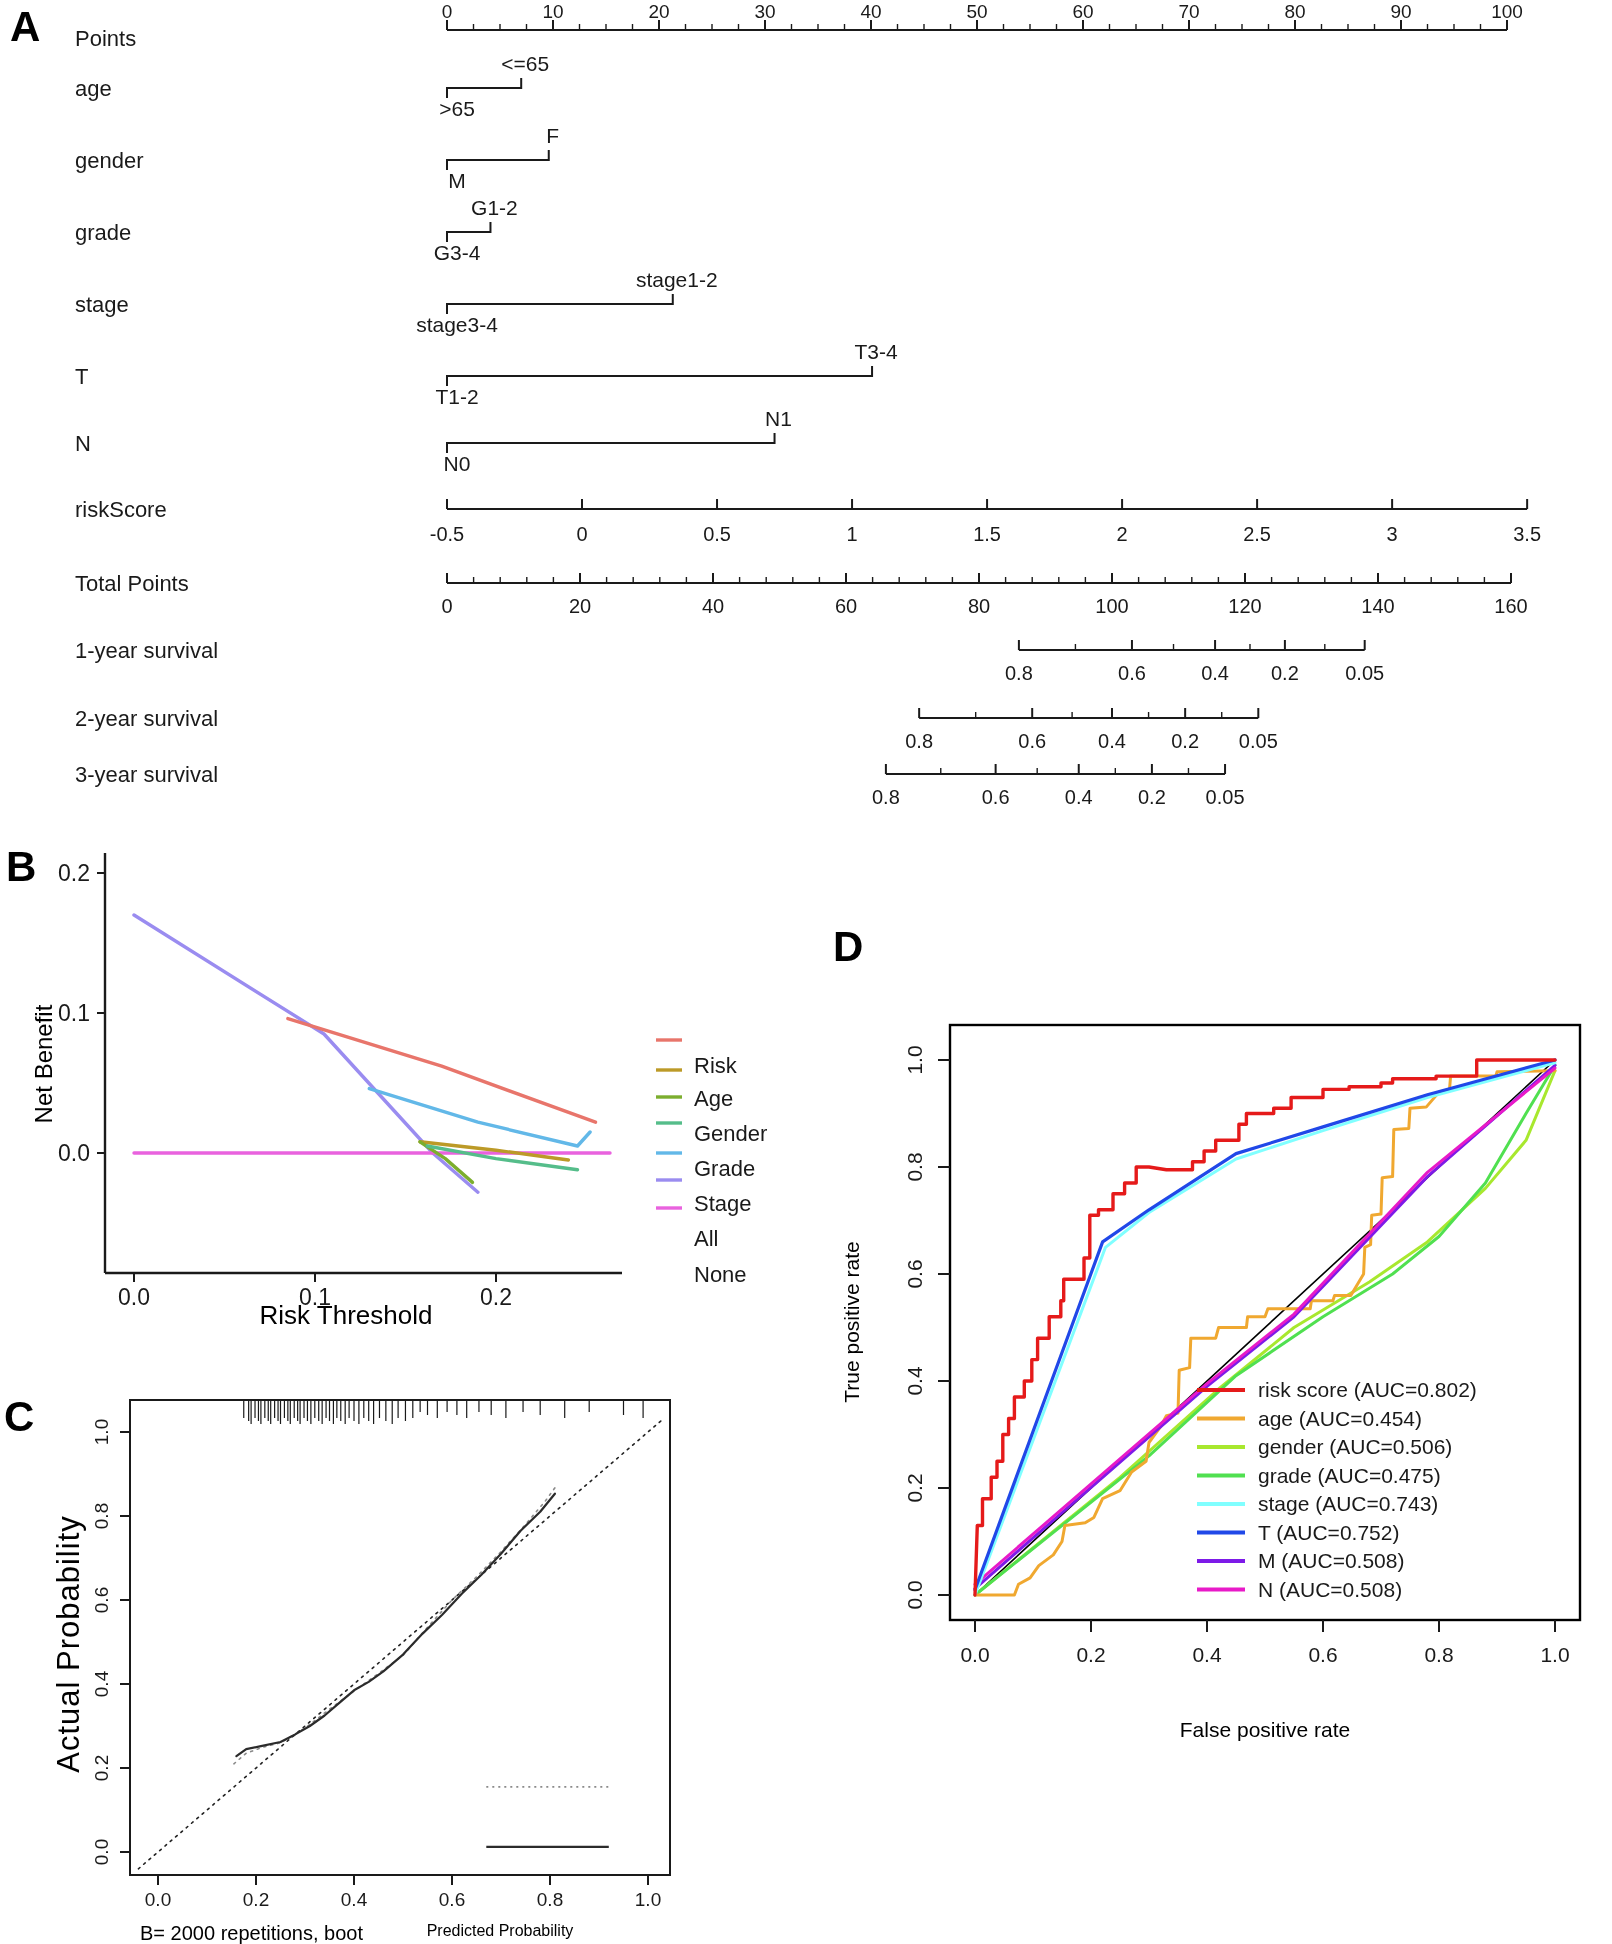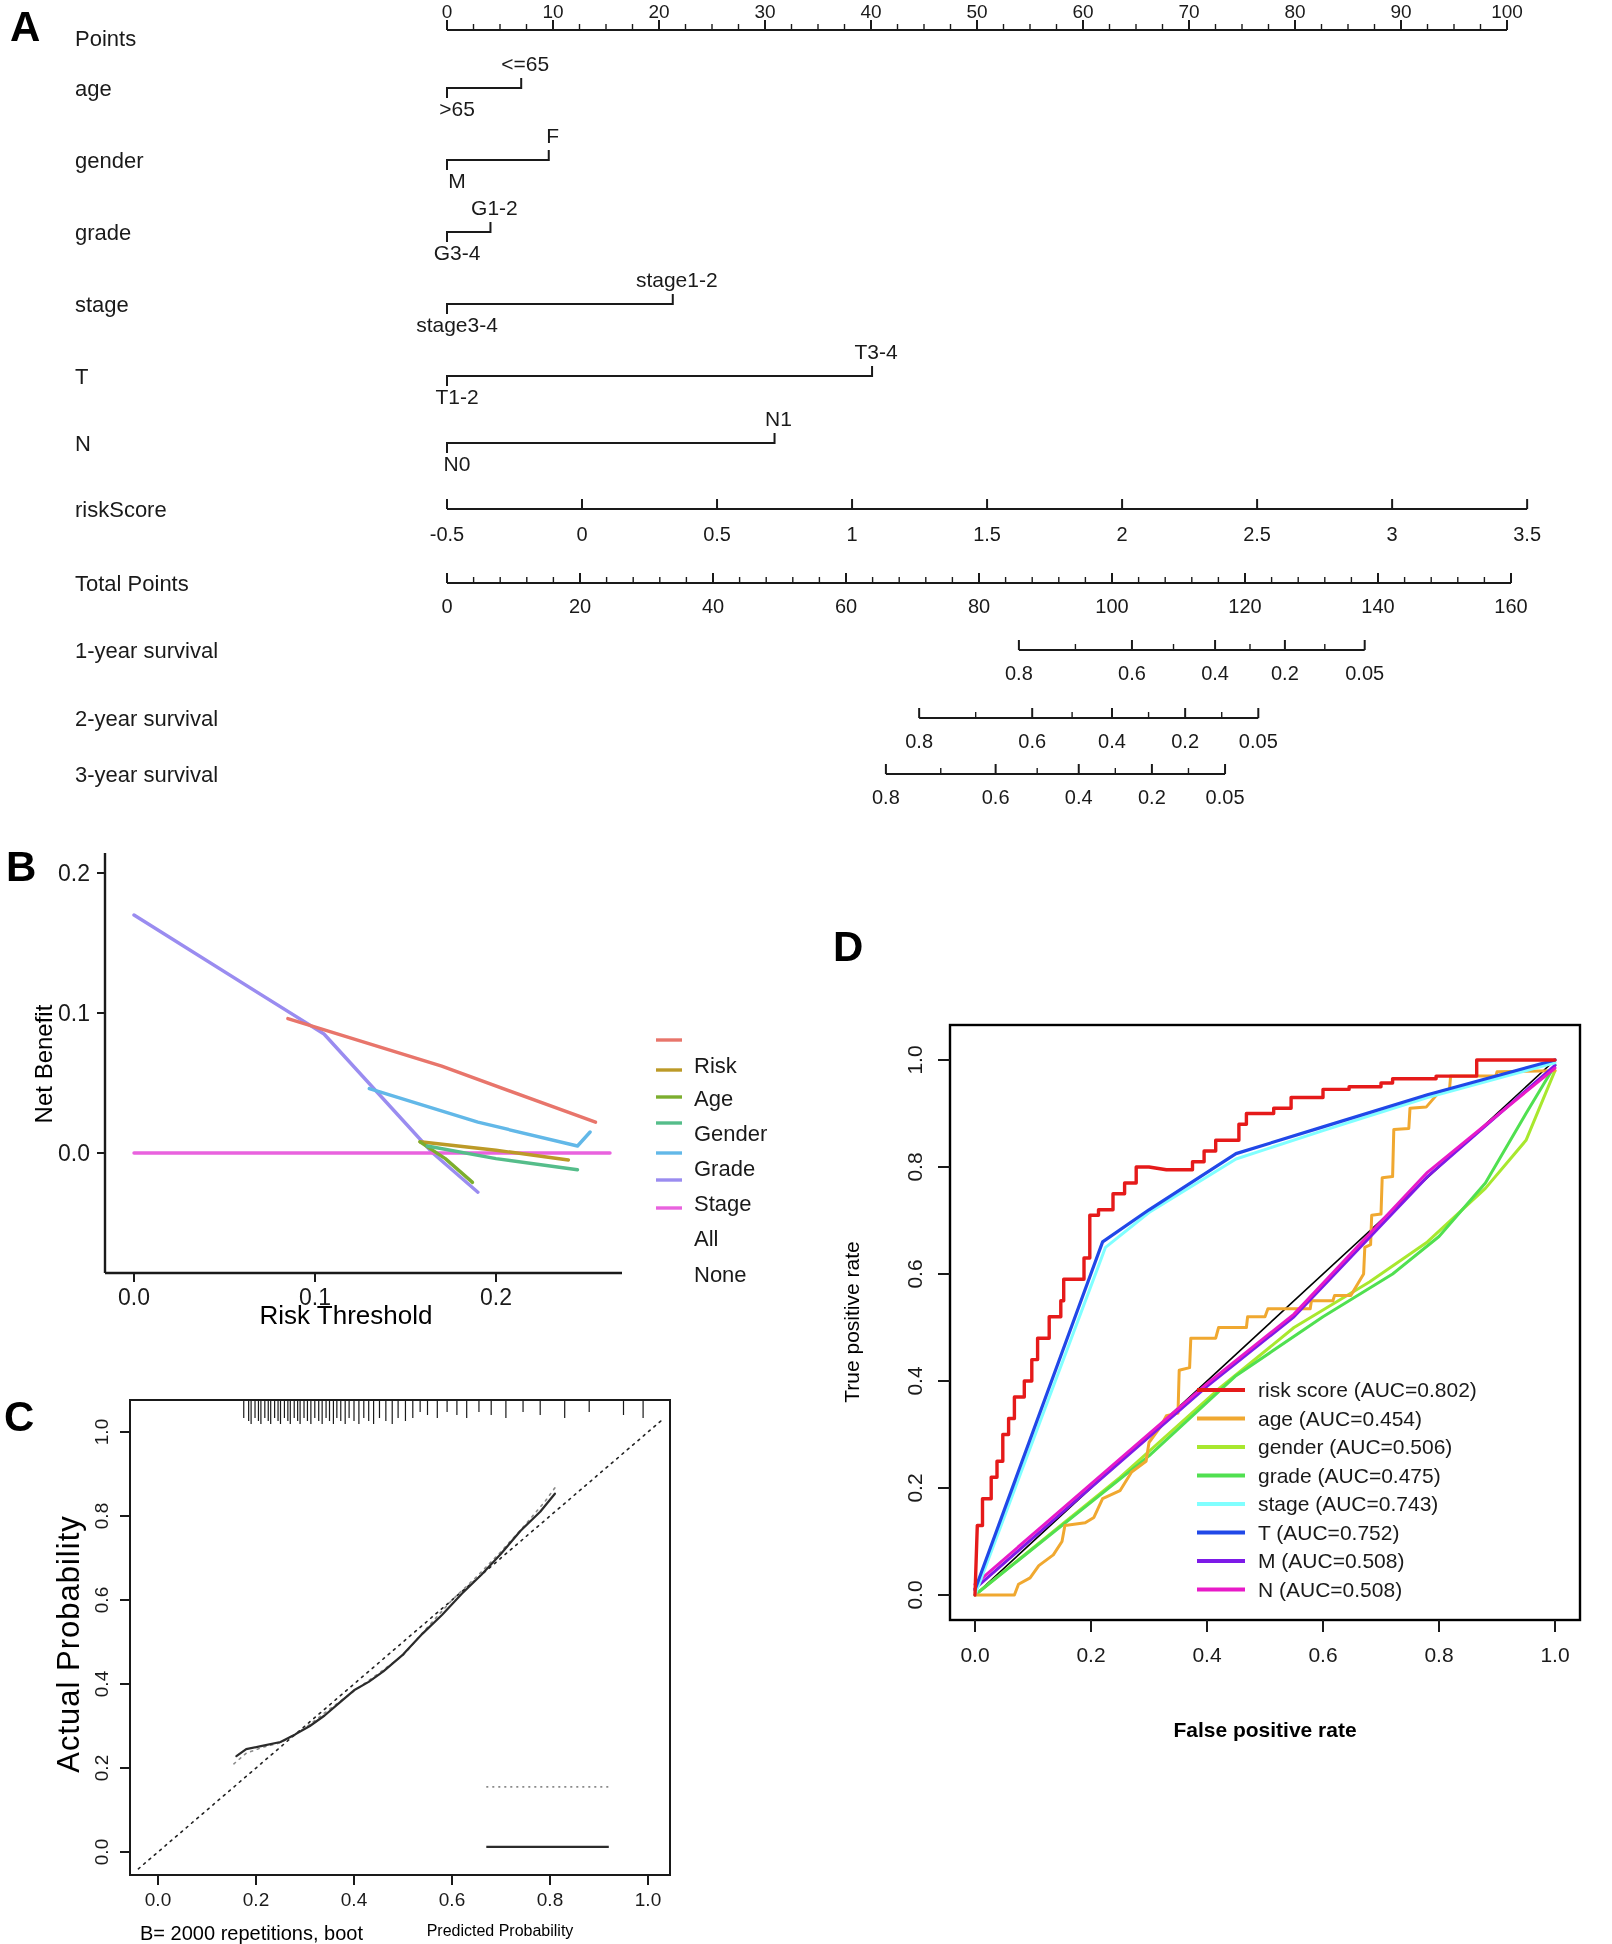--- a/index.html
+++ b/index.html
@@ -394,14 +394,14 @@
     </svg>
 
   <div class="axtitle vtext" style="left:-62px;top:1050px;width:212px;text-align:center;font-size:24px;">Net Benefit</div>
   <div class="axtitle" style="left:216px;top:1300px;width:260px;text-align:center;font-size:26px;">Risk Threshold</div>
 
   <div class="axtitle vtext" style="left:-76px;top:1626px;width:290px;text-align:center;font-size:31px;letter-spacing:1px;">Actual Probability</div>
   <div class="axtitle" style="left:370px;top:1922px;width:260px;text-align:center;font-size:16px;">Predicted Probability</div>
   <div class="axtitle" style="left:140px;top:1922px;font-size:20px;">B= 2000 repetitions, boot</div>
 
   <div class="axtitle vtext" style="left:747px;top:1310px;width:210px;text-align:center;font-size:21px;">True positive rate</div>
-  <div class="axtitle" style="left:1115px;top:1718px;width:300px;text-align:center;font-size:21px;font-weight:bold;">False positive rate</div>
+  <div class="axtitle" style="left:1115px;top:1718px;width:300px;text-align:center;font-size:21px;">False positive rate</div>
 </div>
 
 </body></html>

